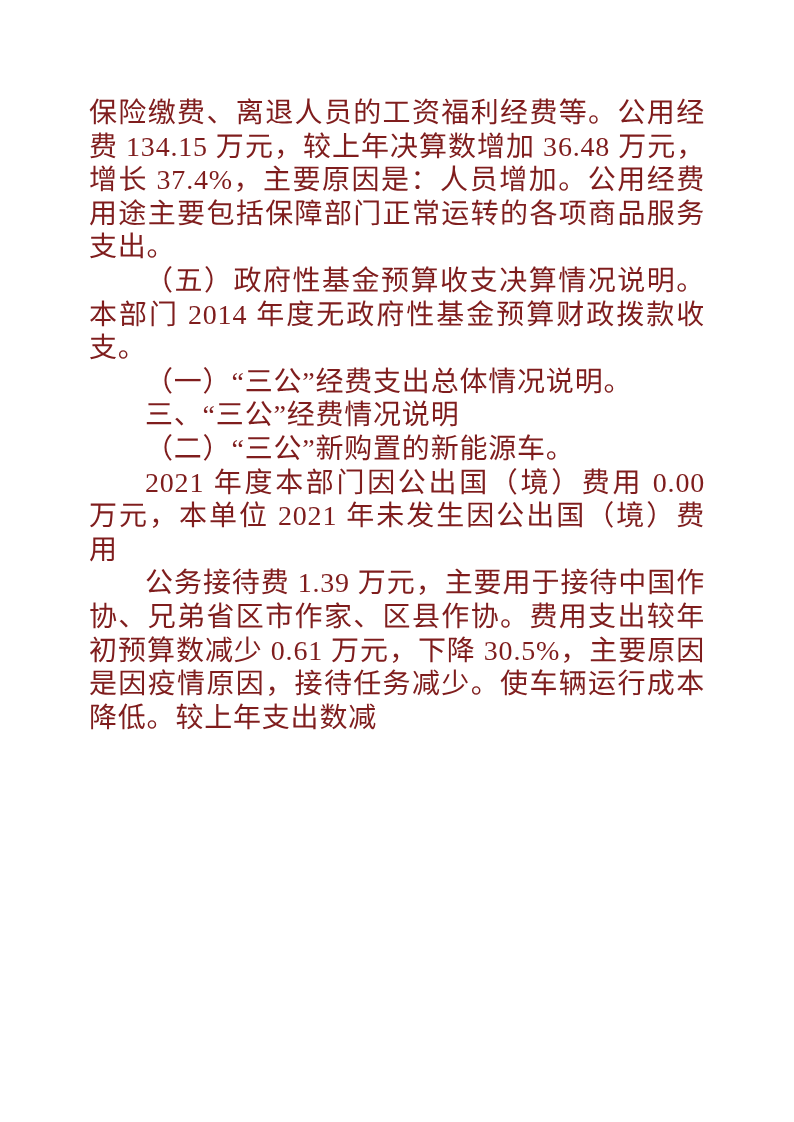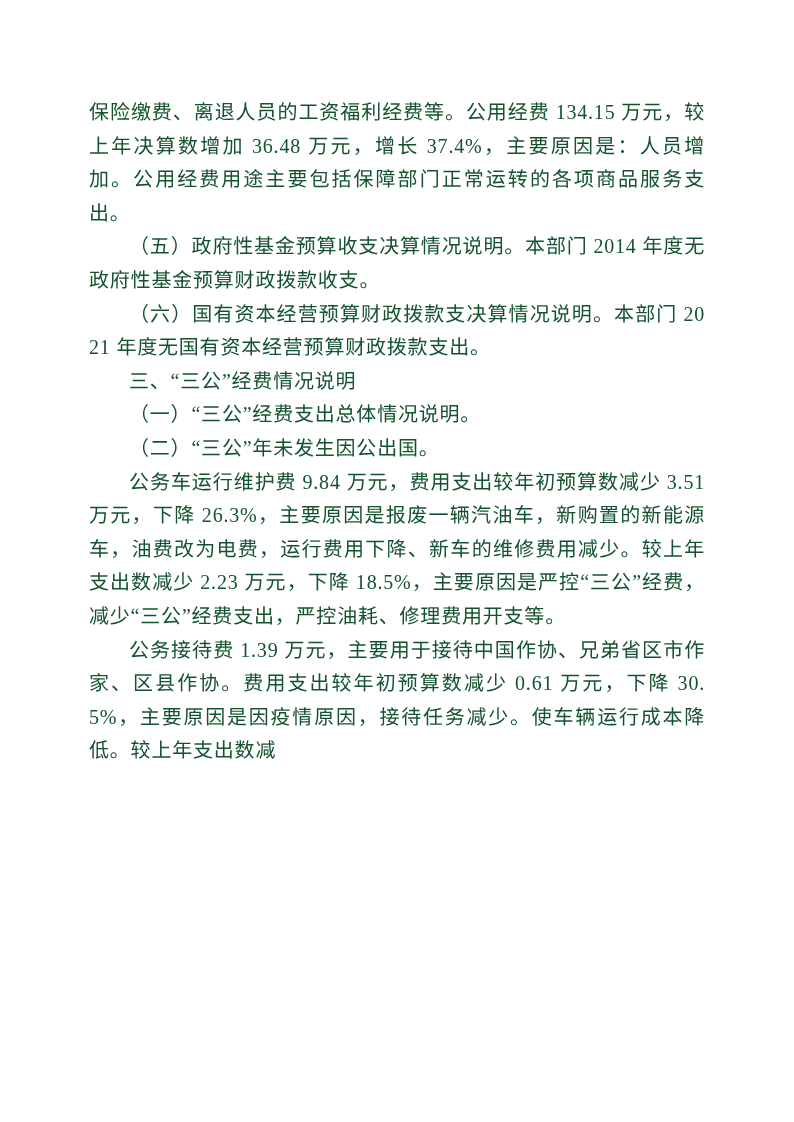--- a/index.html
+++ b/index.html
@@ -7,44 +7,43 @@
     padding: 0;
     background: #ffffff;
   }
   .page {
     position: relative;
     width: 794px;
     height: 1122px;
     box-sizing: border-box;
     margin: 0 auto;
     background: #ffffff;
-    color: #14532d;
+    color: #7f1d1d;
     padding: 96px 89px 0 89px;
     overflow: hidden;
     font-family: "Liberation Serif", "DejaVu Serif", serif;
-    font-size: 20px;
+    font-size: 28px;
     line-height: 33.6px;
     letter-spacing: 0.8px;
   }
   .para {
     margin: 0;
     text-align: justify;
     text-justify: inter-character;
     text-indent: 2em;
     word-break: break-all;
   }
   .para.continuation {
     text-indent: 0;
   }
 </style>
 </head>
 <body>
 
 <div class="page">
   <p class="para continuation">保险缴费、离退人员的工资福利经费等。公用经费 134.15 万元，较上年决算数增加 36.48 万元，增长 37.4%，主要原因是：人员增加。公用经费用途主要包括保障部门正常运转的各项商品服务支出。</p>
   <p class="para">（五）政府性基金预算收支决算情况说明。本部门 2014 年度无政府性基金预算财政拨款收支。</p>
-  <p class="para">（六）国有资本经营预算财政拨款支决算情况说明。本部门 2021 年度无国有资本经营预算财政拨款支出。</p>
+  <p class="para">（一）“三公”经费支出总体情况说明。</p>
   <p class="para">三、“三公”经费情况说明</p>
-  <p class="para">（一）“三公”经费支出总体情况说明。</p>
-  <p class="para">（二）“三公”年未发生因公出国。</p>
-  <p class="para">公务车运行维护费 9.84 万元，费用支出较年初预算数减少 3.51 万元，下降 26.3%，主要原因是报废一辆汽油车，新购置的新能源车，油费改为电费，运行费用下降、新车的维修费用减少。较上年支出数减少 2.23 万元，下降 18.5%，主要原因是严控“三公”经费，减少“三公”经费支出，严控油耗、修理费用开支等。</p>
+  <p class="para">（二）“三公”新购置的新能源车。</p>
+  <p class="para">2021 年度本部门因公出国（境）费用 0.00 万元，本单位 2021 年未发生因公出国（境）费用</p>
   <p class="para">公务接待费 1.39 万元，主要用于接待中国作协、兄弟省区市作家、区县作协。费用支出较年初预算数减少 0.61 万元，下降 30.5%，主要原因是因疫情原因，接待任务减少。使车辆运行成本降低。较上年支出数减</p>
 </div>
 
 </body></html>

